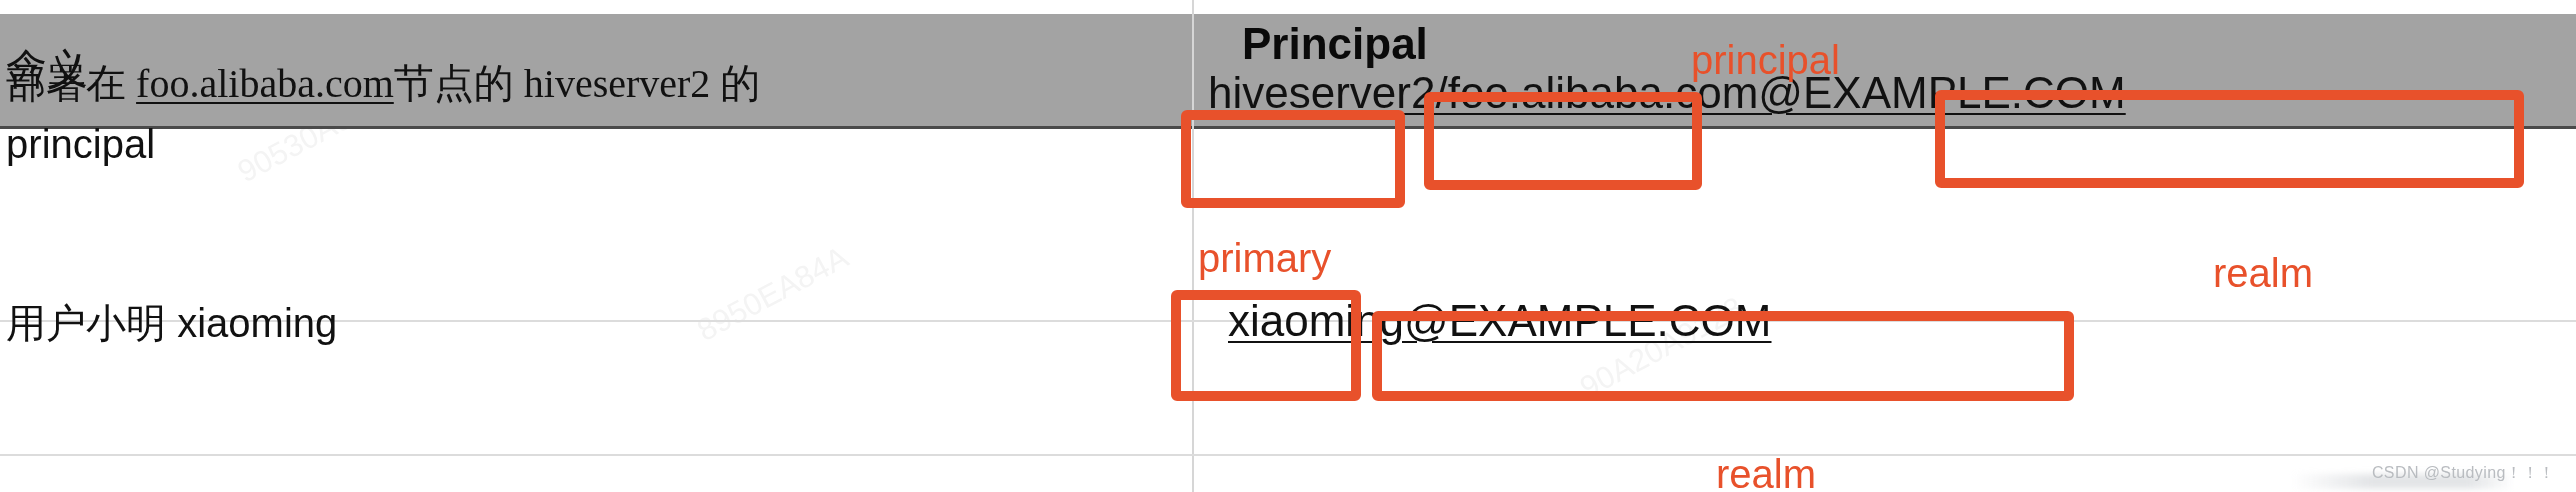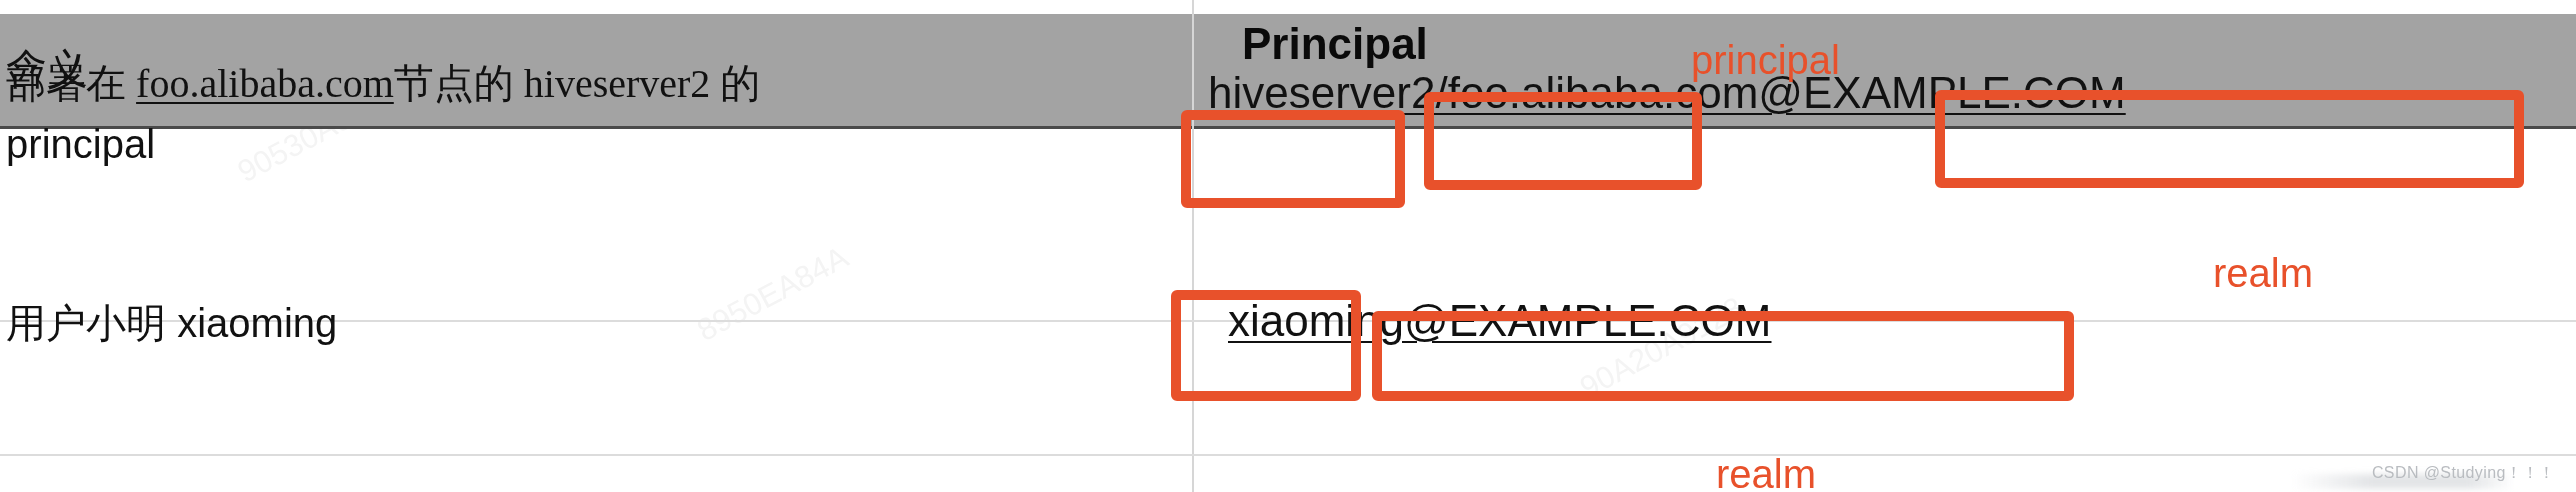--- a/index.html
+++ b/index.html
@@ -130,20 +130,21 @@
     <div class="cell r2-principal u">xiaoming@EXAMPLE.COM</div>
   </div>
 
   <div class="annot-box box-primary-1"></div>
   <div class="annot-box box-instance-1"></div>
   <div class="annot-box box-realm-1"></div>
   <div class="annot-box box-primary-2"></div>
   <div class="annot-box box-realm-2"></div>
 
   <div class="annot-label lbl-instance">principal</div>
+  <div class="annot-label lbl-primary">primary</div>
   <div class="annot-label lbl-realm-1">realm</div>
   <div class="annot-label lbl-realm-2">realm</div>
 
   <div class="wm-blur"></div>
   <div class="watermark">CSDN @Studying！！！</div>
 
 </div>
 
 
 </body></html>

